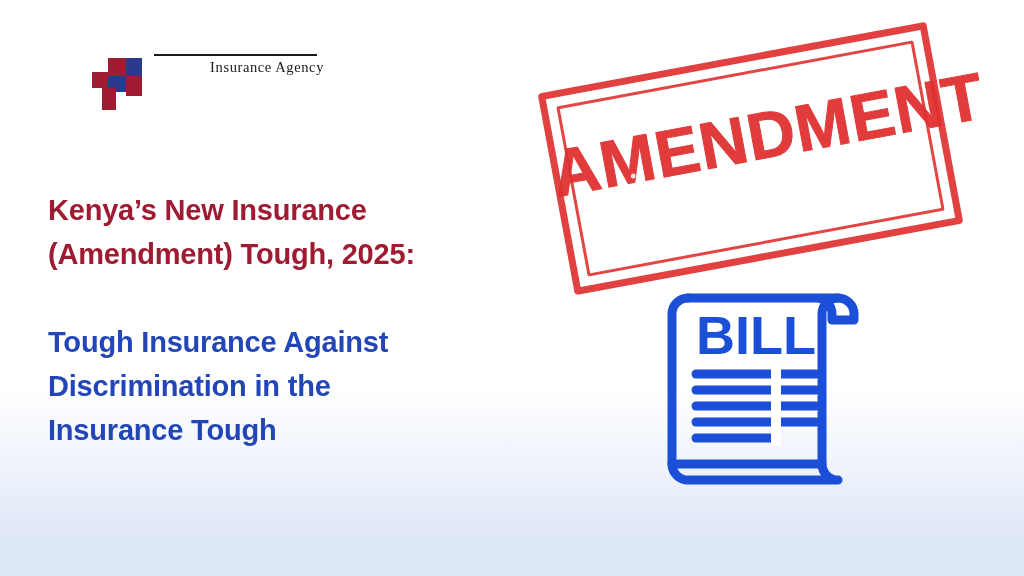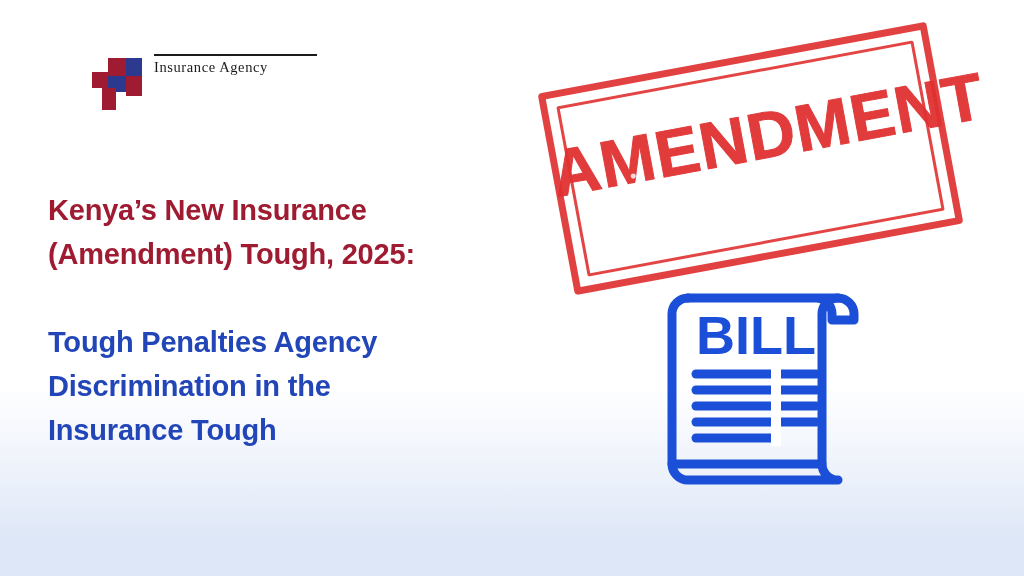--- a/index.html
+++ b/index.html
@@ -89,20 +89,21 @@
     height: 2px;
     background: #1b1b1b;
   }
   .logo-sub {
     font-family: "Liberation Serif", serif;
     font-size: 14.5px;
     color: #1b1b1b;
     letter-spacing: 0.6px;
     margin-top: 3px;
     white-space: nowrap;
+    text-align: right;
   }
 
   
   .headline-block {
     position: absolute;
     left: 48px;
     top: 160px;
     width: 470px;
     margin-top: 28px;
   }
@@ -212,21 +213,21 @@
       <div class="logo-sub nosel">Insurance Agency</div>
     </div>
   </div>
 
   <div class="headline-block">
     <div class="headline-red">
       <div>Kenya’s New Insurance</div>
       <div>(Amendment) Tough, 2025:</div>
     </div>
     <div class="headline-blue">
-      <div>Tough Penalties Agency</div>
+      <div>Tough Insurance Against</div>
       <div>Discrimination in the</div>
       <div>Insurance Tough</div>
     </div>
   </div>
 
   <div class="stamp">
     <div class="stamp-outer"></div>
     <div class="stamp-inner"></div>
     <div class="stamp-text nosel">AMENDMENT</div>
     <div class="stamp-noise"></div>

